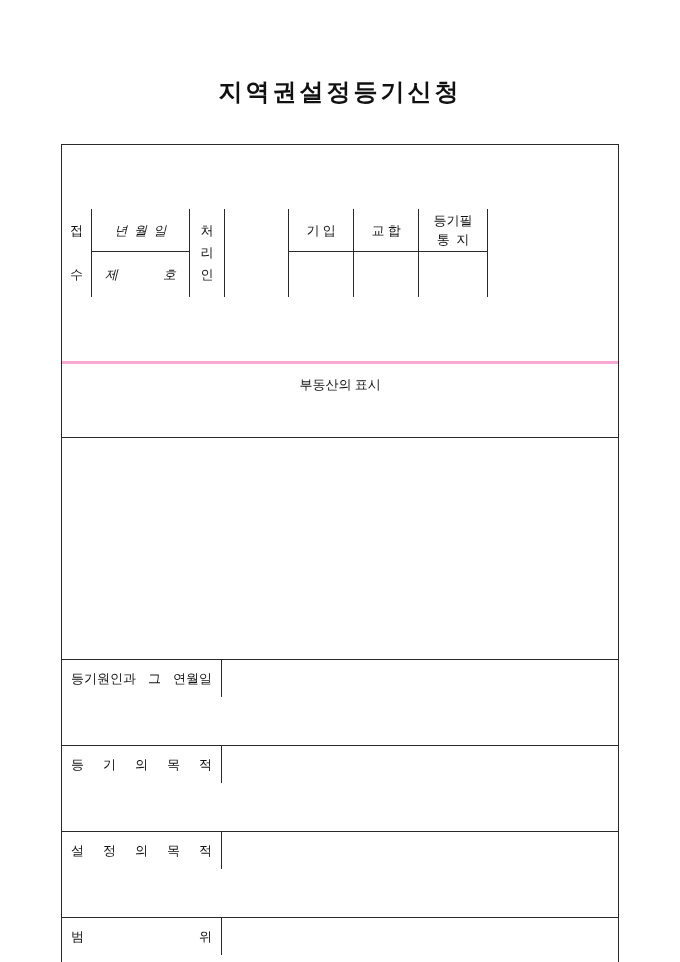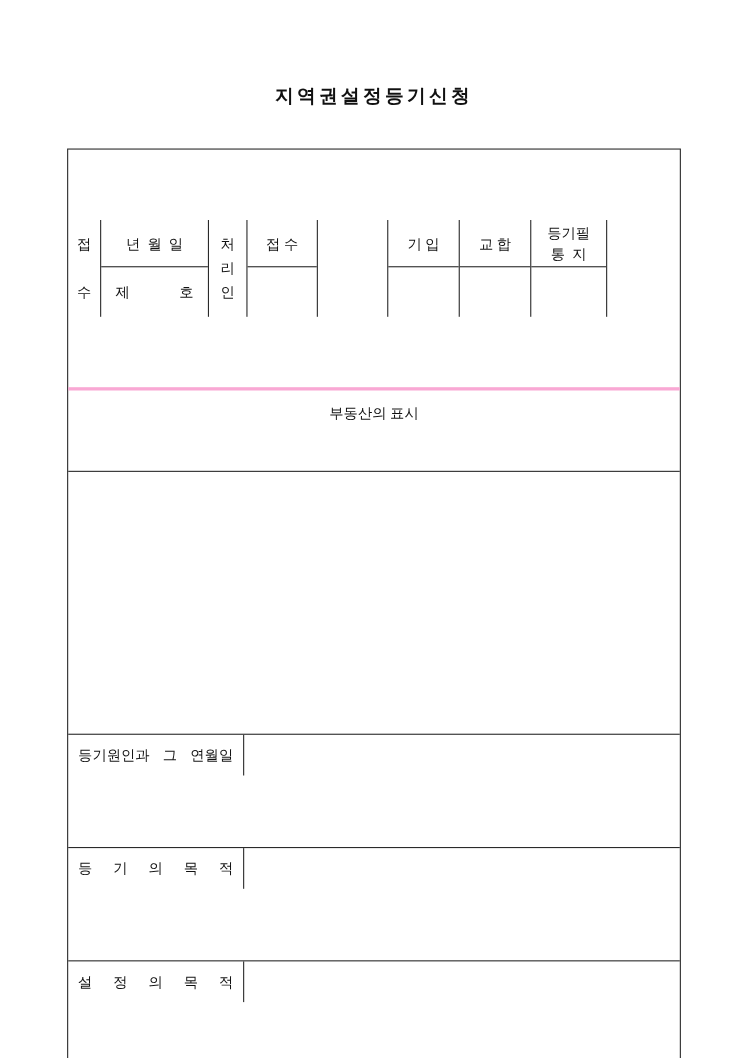--- a/index.html
+++ b/index.html
@@ -3,45 +3,45 @@
 <meta charset="utf-8">
 <style>
   html,body { margin:0; padding:0; background:#ffffff; }
   .page {
     width:680px; height:962px; background:#ffffff; overflow:hidden;
     font-family:"Liberation Serif","DejaVu Serif",serif;
     color:#111111; position:relative; margin:0 auto;
   }
   .title {
     padding-top:76px; text-align:center;
-    font-size:17px; font-weight:bold; letter-spacing:3px;
+    font-size:24px; font-weight:bold; letter-spacing:3px;
     white-space:pre;
   }
   .form {
     width:558px; margin:36px auto 0; border:1px solid #2a2a2a;
     box-sizing:border-box; font-size:13px; white-space:pre;
   }
   
   .hdr { display:flex; height:88px; }
   .hcol { box-sizing:border-box; border-left:1px solid #2a2a2a; display:flex; flex-direction:column; }
   .hcol:first-child { border-left:none; }
   .receipt-col { width:29px; justify-content:space-around; align-items:center; }
-  .date-col { width:98px; }
+  .date-col { width:98px;font-style:italic; }
   .proc-col { width:35px; justify-content:center; align-items:center; line-height:22px; }
   .w64 { width:64px; } .w65 { width:65px; } .w69 { width:69px; }
   .last { flex:1; }
   .hcell { box-sizing:border-box; }
   .hcell.top { height:43px; border-bottom:1px solid #2a2a2a; display:flex; flex-direction:column; align-items:center; justify-content:center; line-height:19px; }
   .hcell.bottom { flex:1; display:flex; align-items:center; }
   .doc-number { justify-content:space-between; padding:0 13px; }
   
   .sec-title { height:41px; border-top:3px solid #f9a8d4; display:flex; align-items:center; justify-content:center; }
   .property-box { height:157px; border-top:1px solid #2a2a2a; }
   
-  .frow { display:flex; height:37px; border-top:1px solid #2a2a2a;margin-top:17px; }
+  .frow { display:flex; height:37px; border-top:1px solid #2a2a2a; }
   .flabel { width:160px; box-sizing:border-box; border-right:1px solid #2a2a2a;
             display:flex; align-items:center; justify-content:space-between; padding:0 9px; }
   .fvalue { flex:1; }
 </style>
 </head>
 <body>
 
 <div class="page">
 
   <div class="title">지역권설정등기신청</div>
@@ -58,24 +58,20 @@
         <div class="hcell top">년  월  일</div>
         <div class="hcell bottom doc-number">
           <span>제</span>
           <span>호</span>
         </div>
       </div>
       <div class="hcol proc-col">
         <span>처</span>
         <span>리</span>
         <span>인</span>
-      </div>
-      <div class="hcol w64">
-        <div class="hcell top">접 수</div>
-        <div class="hcell bottom"></div>
       </div>
       <div class="hcol w64">
         <div class="hcell bottom"></div>
       </div>
       <div class="hcol w65">
         <div class="hcell top">기 입</div>
         <div class="hcell bottom"></div>
       </div>
       <div class="hcol w65">
         <div class="hcell top">교 합</div>

